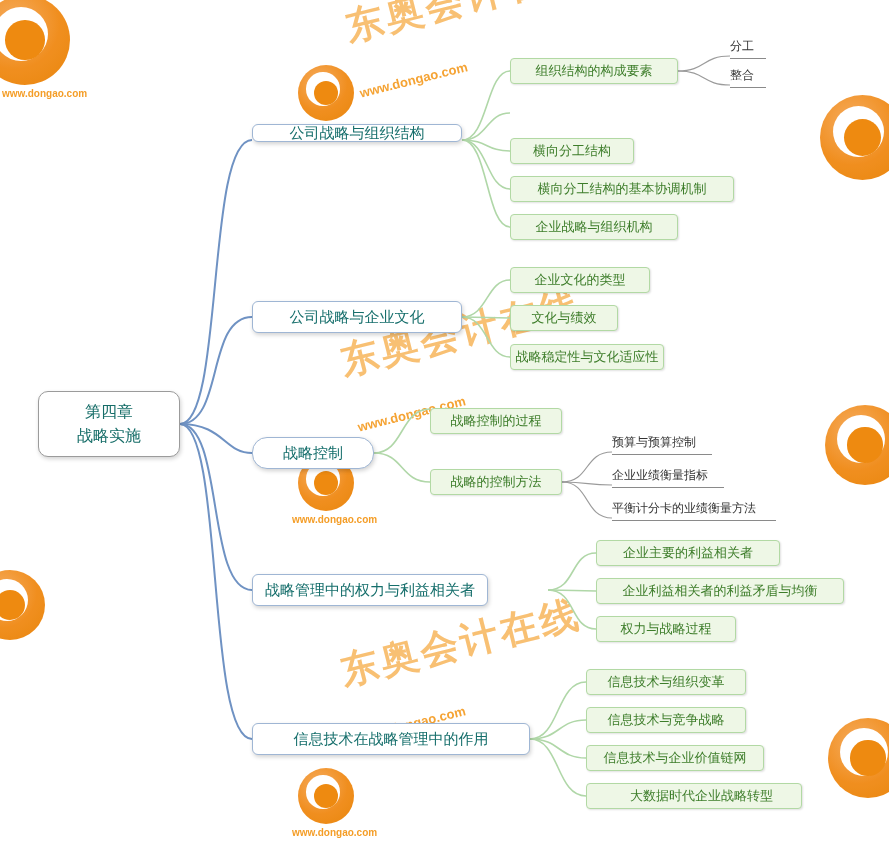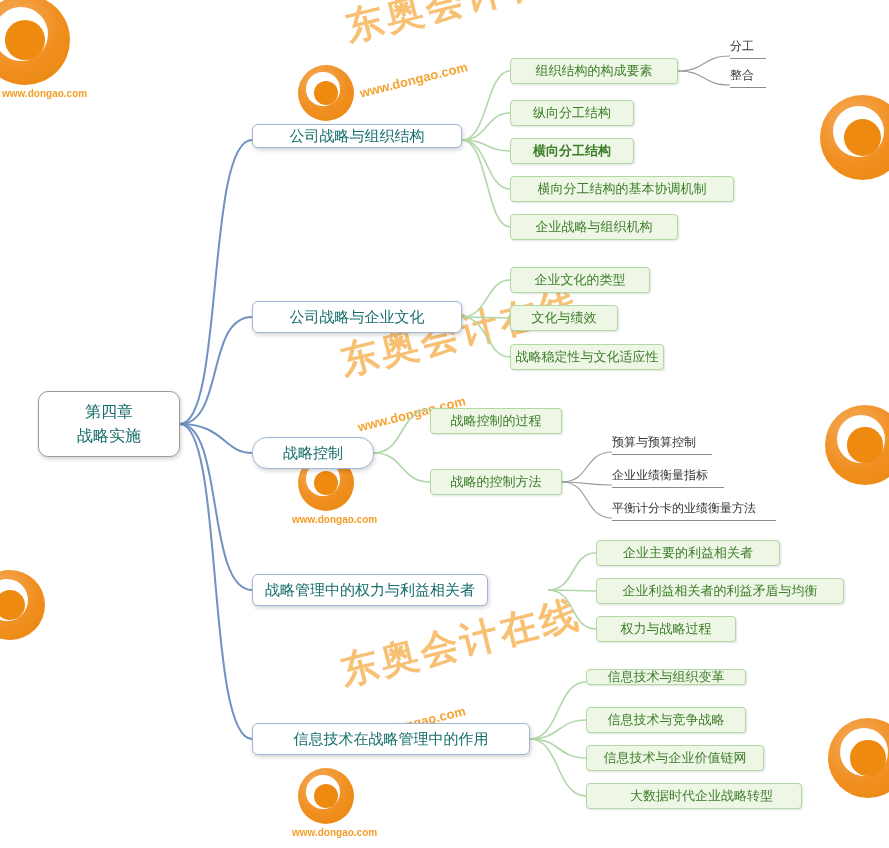--- a/index.html
+++ b/index.html
@@ -120,29 +120,28 @@
     <path class="c-green" d="M530,739 C560,739 558,720 586,720"></path>
     <path class="c-green" d="M530,739 C560,739 558,758 586,758"></path>
     <path class="c-green" d="M530,739 C560,739 556,796 586,796"></path>
   </svg>
 
   <div class="node root" style="left:38px;top:391px;width:142px;height:66px;align-items:center;">
     <span>第四章</span>
     <span>战略实施</span>
   </div>
 
-  <div class="node lvl1" style="left:252px;top:124px;width:210px;height:24px;">公司战略与组织结构</div>
+  <div class="node lvl1" style="left:252px;top:124px;width:210px;height:18px;">公司战略与组织结构</div>
   <div class="node lvl1" style="left:252px;top:301px;width:210px;height:32px;">公司战略与企业文化</div>
   <div class="node lvl1" style="left:252px;top:437px;width:122px;height:32px;border-radius:15px;">战略控制</div>
   <div class="node lvl1" style="left:252px;top:574px;width:236px;height:32px;">战略管理中的权力与利益相关者</div>
   <div class="node lvl1" style="left:252px;top:723px;width:278px;height:32px;">信息技术在战略管理中的作用</div>
 
   <div class="node lvl2" style="left:510px;top:58px;width:168px;height:26px;">组织结构的构成要素</div>
-  <div class="node lvl2" style="left:510px;top:100px;width:124px;height:26px;">纵向分工结构</div>
-  <div class="node lvl2" style="left:510px;top:138px;width:124px;height:26px;font-weight:bold;">横向分工结构</div>
+  <div class="node lvl2" style="left:510px;top:138px;width:124px;height:26px;">横向分工结构</div>
   <div class="node lvl2" style="left:510px;top:176px;width:224px;height:26px;">横向分工结构的基本协调机制</div>
   <div class="node lvl2" style="left:510px;top:214px;width:168px;height:26px;">企业战略与组织机构</div>
 
   <div class="lvl3" style="left:730px;top:38px;width:36px;">分工</div>
   <div class="lvl3" style="left:730px;top:67px;width:36px;">整合</div>
 
   <div class="node lvl2" style="left:510px;top:267px;width:140px;height:26px;">企业文化的类型</div>
   <div class="node lvl2" style="left:510px;top:305px;width:108px;height:26px;">文化与绩效</div>
   <div class="node lvl2" style="left:510px;top:344px;width:154px;height:26px;">战略稳定性与文化适应性</div>
 
@@ -150,18 +149,18 @@
   <div class="node lvl2" style="left:430px;top:469px;width:132px;height:26px;">战略的控制方法</div>
 
   <div class="lvl3" style="left:612px;top:434px;width:100px;">预算与预算控制</div>
   <div class="lvl3" style="left:612px;top:467px;width:112px;">企业业绩衡量指标</div>
   <div class="lvl3" style="left:612px;top:500px;width:164px;">平衡计分卡的业绩衡量方法</div>
 
   <div class="node lvl2" style="left:596px;top:540px;width:184px;height:26px;">企业主要的利益相关者</div>
   <div class="node lvl2" style="left:596px;top:578px;width:248px;height:26px;">企业利益相关者的利益矛盾与均衡</div>
   <div class="node lvl2" style="left:596px;top:616px;width:140px;height:26px;">权力与战略过程</div>
 
-  <div class="node lvl2" style="left:586px;top:669px;width:160px;height:16px;">信息技术与组织变革</div>
+  <div class="node lvl2" style="left:586px;top:669px;width:160px;height:26px;">信息技术与组织变革</div>
   <div class="node lvl2" style="left:586px;top:707px;width:160px;height:26px;">信息技术与竞争战略</div>
   <div class="node lvl2" style="left:586px;top:745px;width:178px;height:26px;">信息技术与企业价值链网</div>
   <div class="node lvl2" style="left:586px;top:783px;width:216px;height:26px;padding-left:15px;">大数据时代企业战略转型</div>
 
 </div>
 
 </body></html>

